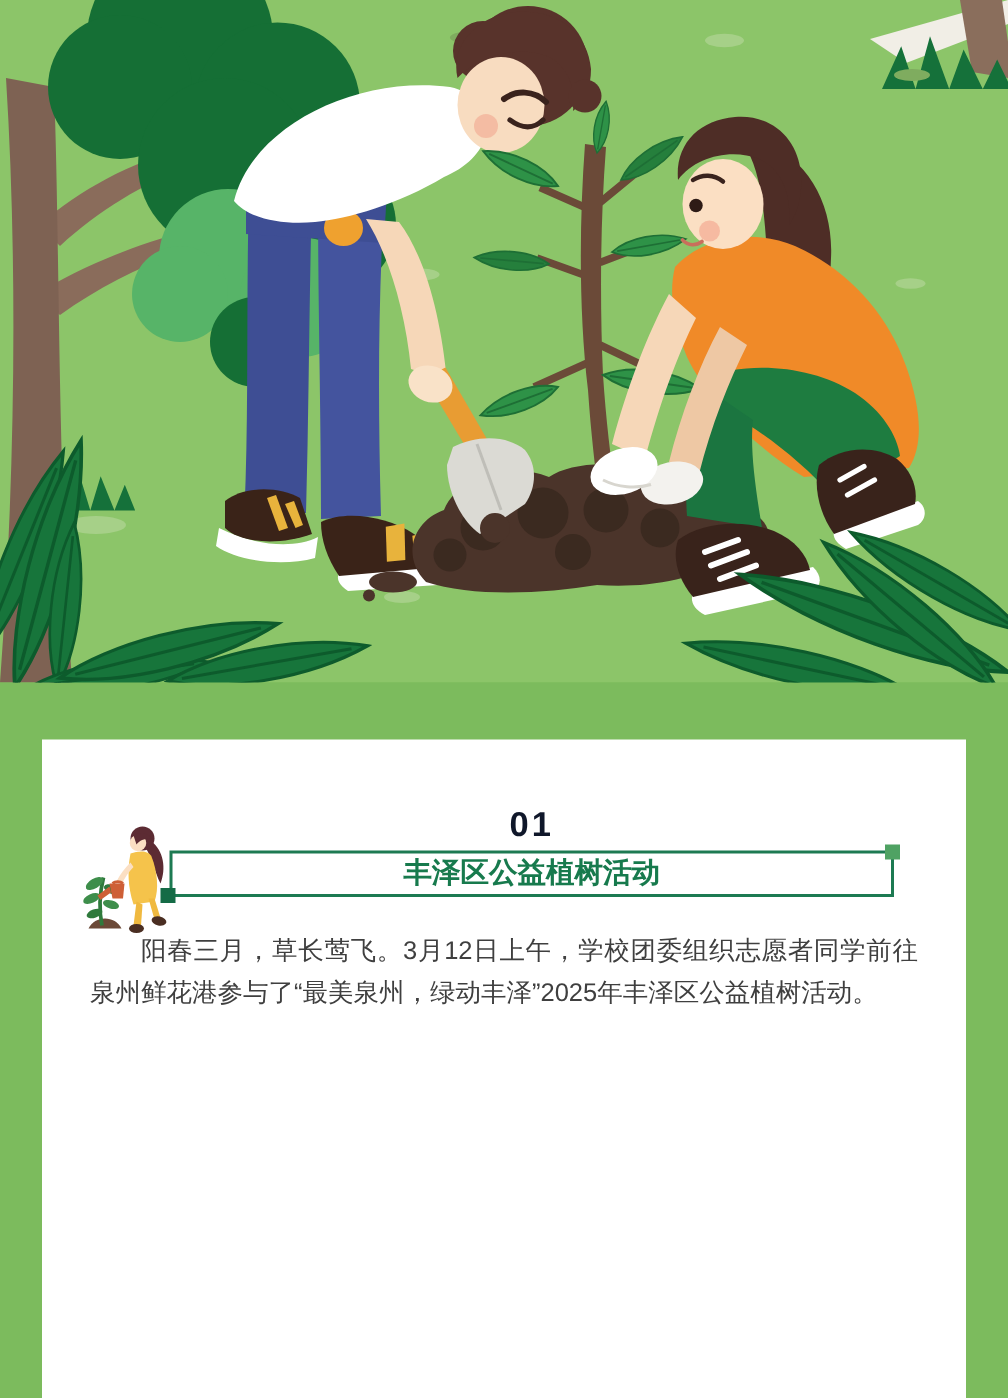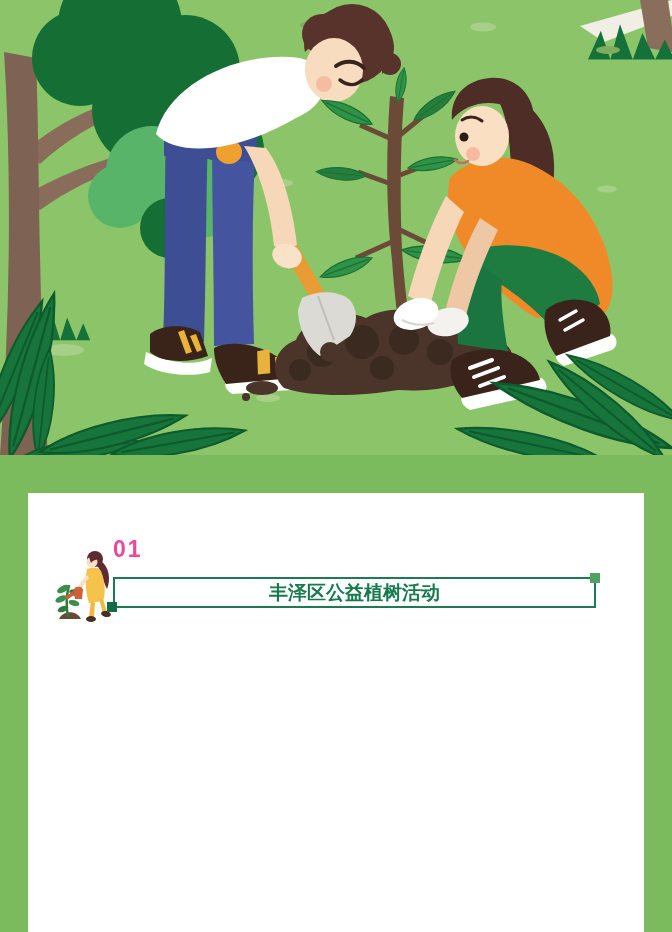--- a/index.html
+++ b/index.html
@@ -14,28 +14,28 @@
     margin:38px 28px 0;
     background:#FFFFFF;
     box-sizing:border-box;
     height:439px;
     padding:44px 32px 20px;
   }
   .section-header{position:relative;}
   .header-girl{position:absolute;left:-7px;top:10px;}
   .header-box-wrap{margin:0 16px 0 53px;}
   .section-number{
-    text-align:left;
+    text-align:center;
     font-size:23px;line-height:25px;
-    font-weight:bold;color:#ec4899;
+    font-weight:bold;color:#0f172a;
     letter-spacing:2px;
   }
   .title-box{
     position:relative;
-    margin-top:15px;
+    margin-top:5px;
     border:2px solid #1D7A52;
     height:27px;line-height:27px;
     text-align:center;
   }
   .section-title{
     font-size:19px;font-weight:bold;color:#177A4D;
   }
   .sq{position:absolute;width:10px;height:10px;}
   .sq-tr{top:-6px;right:-6px;background:#4FA263;}
   .sq-bl{bottom:-6px;left:-8px;background:#156B46;}
@@ -234,14 +234,15 @@
       <div class="section-number">01</div>
       <div class="title-box">
         <span class="sq sq-tr"></span>
         <span class="sq sq-bl"></span>
         <span class="section-title">丰泽区公益植树活动</span>
       </div>
     </div>
   </div>
 
   <div class="article">
+    <p>阳春三月，草长莺飞。3月12日上午，学校团委组织志愿者同学前往泉州鲜花港参与了“最美泉州，绿动丰泽”2025年丰泽区公益植树活动。</p>
   </div>
 </div>
 
 </body></html>

